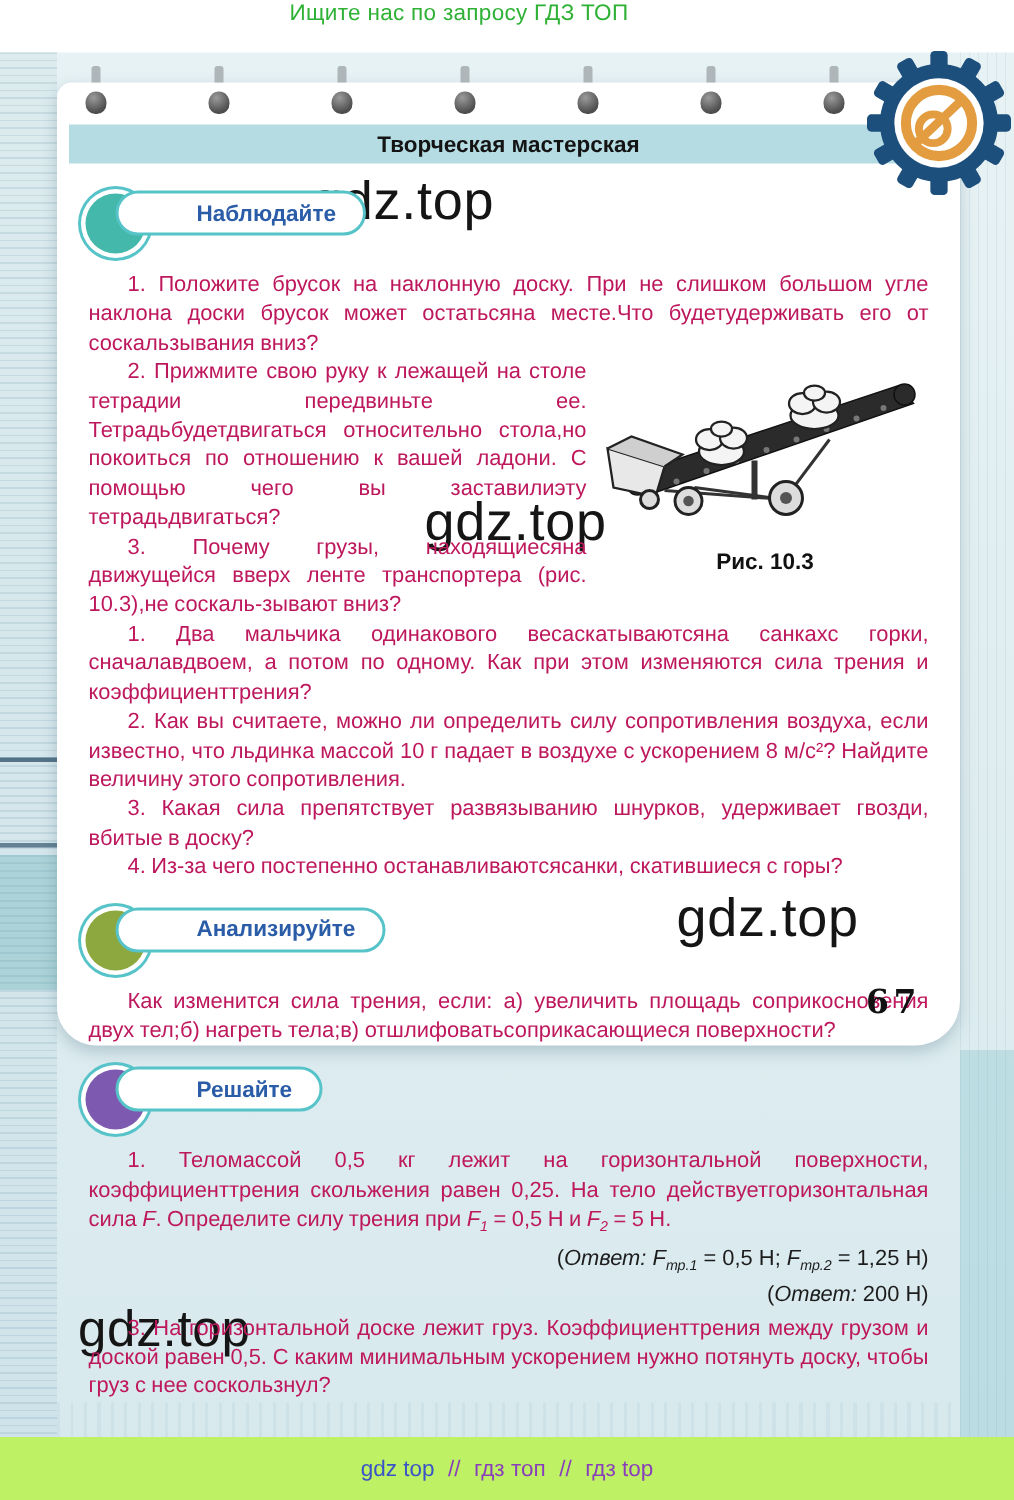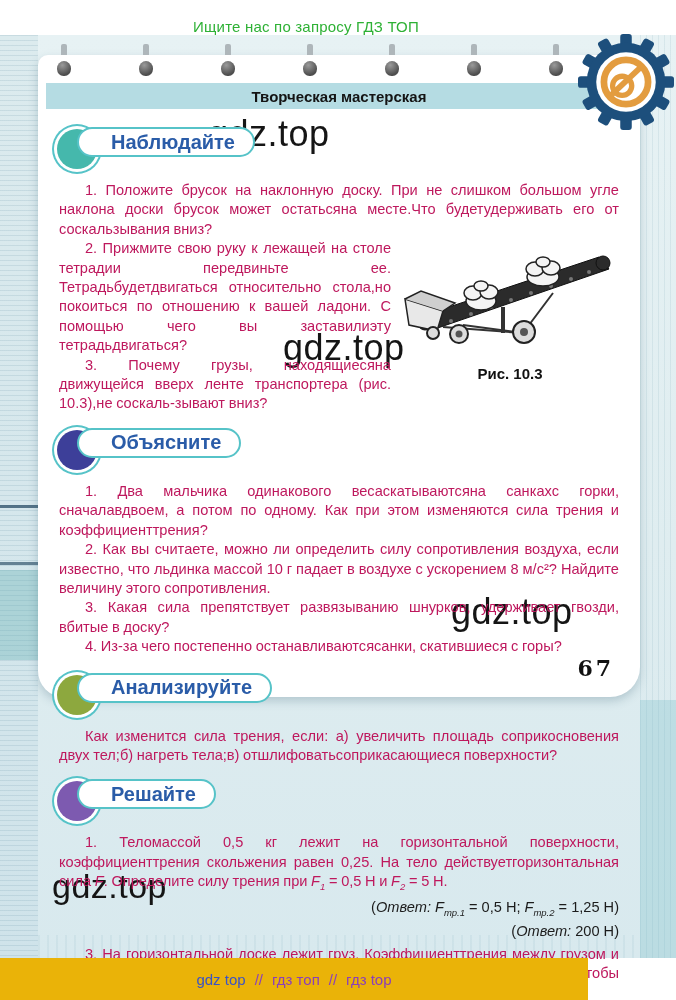--- a/index.html
+++ b/index.html
@@ -3,21 +3,21 @@
 <meta charset="utf-8">
 <style>
   html,body{margin:0;padding:0;}
   body{
     width:676px;height:1000px;position:relative;overflow:hidden;
     font-family:"Liberation Sans",sans-serif;background:#ffffff;
   }
   
   .top-banner{
     position:absolute;left:0;top:0;width:612px;height:35px;background:#ffffff;
-    display:flex;align-items:flex-end;justify-content:center;
+    display:flex;align-items:flex-start;justify-content:center;
   }
   .top-banner span{color:#2eb135;font-size:15px;font-weight:500;letter-spacing:.2px;}
   
   .bg{
     position:absolute;left:0;top:35px;width:676px;height:923px;
     background:
       linear-gradient(180deg,#e7f2f4 0%,#dfedf0 55%,#d8e9ee 100%);
   }
   .bg-left{
     position:absolute;left:0;top:35px;width:38px;height:923px;
@@ -65,21 +65,21 @@
   
   .badge{position:relative;height:46px;margin:10px 0 8px -2px;}
   .badge .circle{
     position:absolute;left:0;top:2px;width:40px;height:40px;border-radius:50%;
     box-shadow:0 0 0 3px #ffffff,0 0 0 5px #56c3c8;
   }
   .badge .pill{
     position:absolute;left:20px;top:0;height:26px;border:2px solid #56c3c8;border-radius:16px;
     background:#ffffff;display:flex;align-items:center;padding:0 18px 0 32px;
   }
-  .badge .pill span{font-size:20px;font-weight:bold;color:#2a5ca8;white-space:nowrap;}
+  .badge .pill span{font-size:15px;font-weight:bold;color:#2a5ca8;white-space:nowrap;margin-left:20px;}
   .c-teal{background:#45b8ac;}
   .c-indigo{background:#3d3f99;}
   .c-olive{background:#8da83e;}
   .c-purple{background:#7d5ab0;}
   
   .figure{float:right;width:218px;margin:2px 0 4px 10px;text-align:center;}
   .figure .caption{font-size:15px;font-weight:bold;color:#111;margin-top:16px;}
   
   .wm{position:absolute;font-size:36px;color:#151515;letter-spacing:.5px;}
   .wm1{left:170px;top:58px;}
@@ -87,21 +87,21 @@
   .wm3{left:413px;top:536px;}
   .wm4{left:14px;top:812px;font-size:34px;}
   .page-num{
     position:absolute;right:26px;bottom:16px;font-family:"DejaVu Serif",serif;
     font-size:22px;font-weight:bold;letter-spacing:3px;color:#111;
   }
   
   .gear{position:absolute;left:578px;top:30px;width:96px;height:104px;z-index:9;}
   
   .footer{
-    position:absolute;left:0;top:958px;width:588px;height:42px;background:#eab308;
+    position:absolute;left:0;top:958px;width:676px;height:42px;background:#bef264;
     display:flex;align-items:center;justify-content:center;gap:9px;font-size:15px;font-weight:500;
   }
   .f-blue{color:#3a53c6;}
   .f-purple{color:#8a3fba;}
   .clear{clear:both;}
 </style>
 </head>
 <body>
 
 <div class="top-banner">
@@ -196,26 +196,20 @@
           <ellipse cx="140" cy="21" rx="7" ry="5"></ellipse>
         </g>
       </svg>
       <div class="caption">Рис. 10.3</div>
     </div>
 
     <p class="para">2. Прижмите свою руку к лежащей на столе тетрадии передвиньте ее. Тетрадьбудетдвигаться относительно стола,но покоиться по отношению к вашей ладони. С помощью чего вы заставилиэту тетрадьдвигаться?</p>
     <p class="para">3. Почему грузы, находящиесяна движущейся вверх ленте транспортера (рис. 10.3),не соскаль-зывают вниз?</p>
     <div class="clear"></div>
 
-    <div class="badge" style="margin-top:14px;">
-      <div class="circle c-indigo"></div>
-      <div class="pill">
-        <span>Объясните</span>
-      </div>
-    </div>
 
     <p class="para">1. Два мальчика одинакового весаскатываютсяна санкахс горки, сначалавдвоем, а потом по одному. Как при этом изменяются сила трения и коэффициенттрения?</p>
     <p class="para">2. Как вы считаете, можно  ли определить силу сопротивления воздуха, если известно, что льдинка массой 10 г падает в воздухе с ускорением 8 м/с²? Найдите величину этого сопротивления.</p>
     <p class="para">3. Какая сила препятствует развязыванию шнурков,  удерживает гвозди, вбитые в доску?</p>
     <p class="para">4. Из-за чего постепенно останавливаютсясанки, скатившиеся с горы?</p>
 
     <div class="badge" style="margin-top:16px;text-align:right;">
       <div class="circle c-olive"></div>
       <div class="pill">
         <span>Анализируйте</span>

